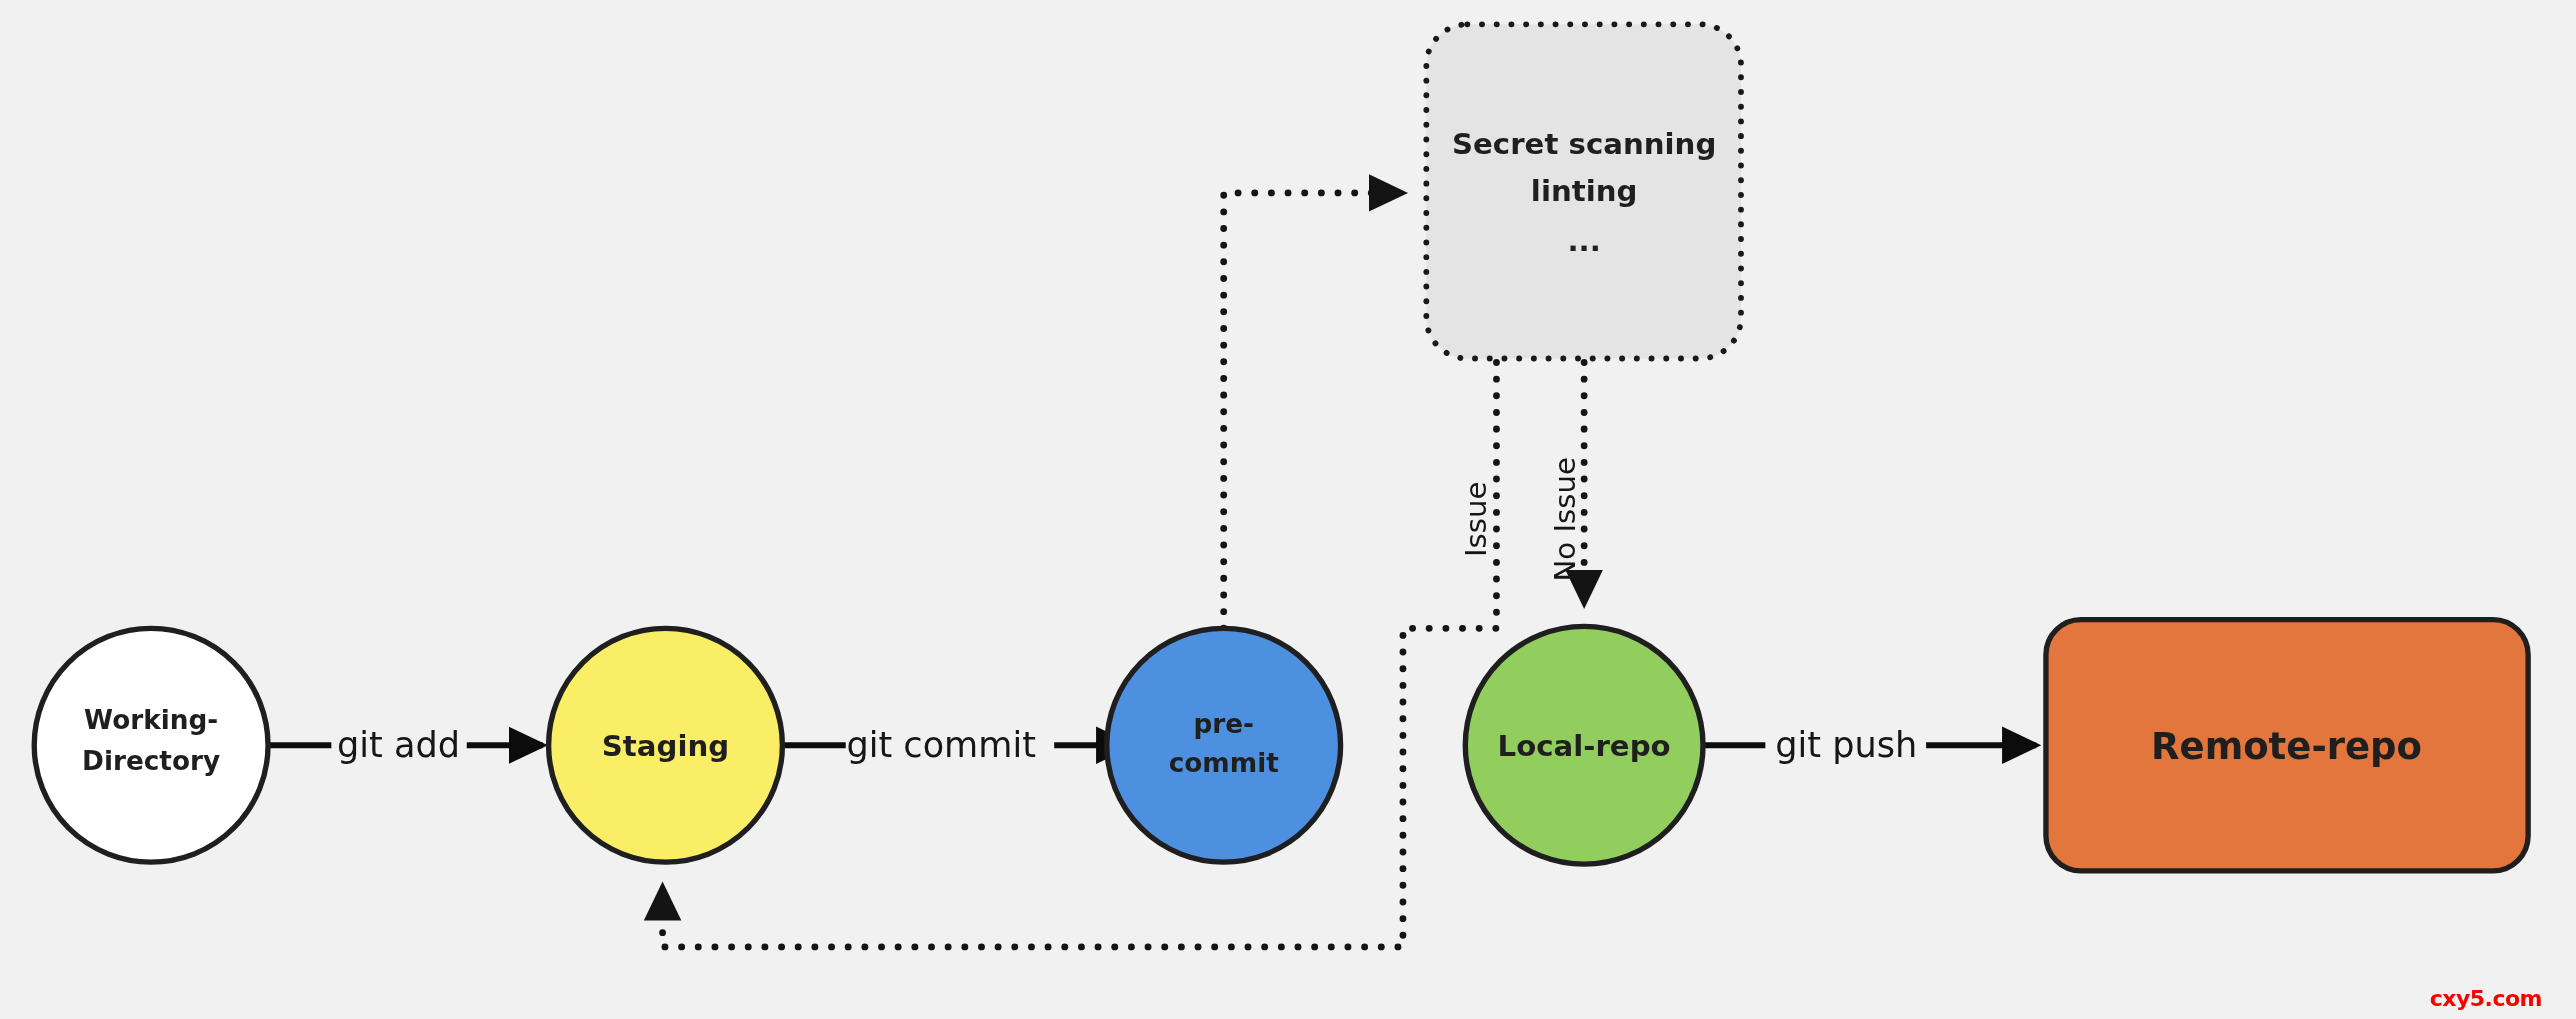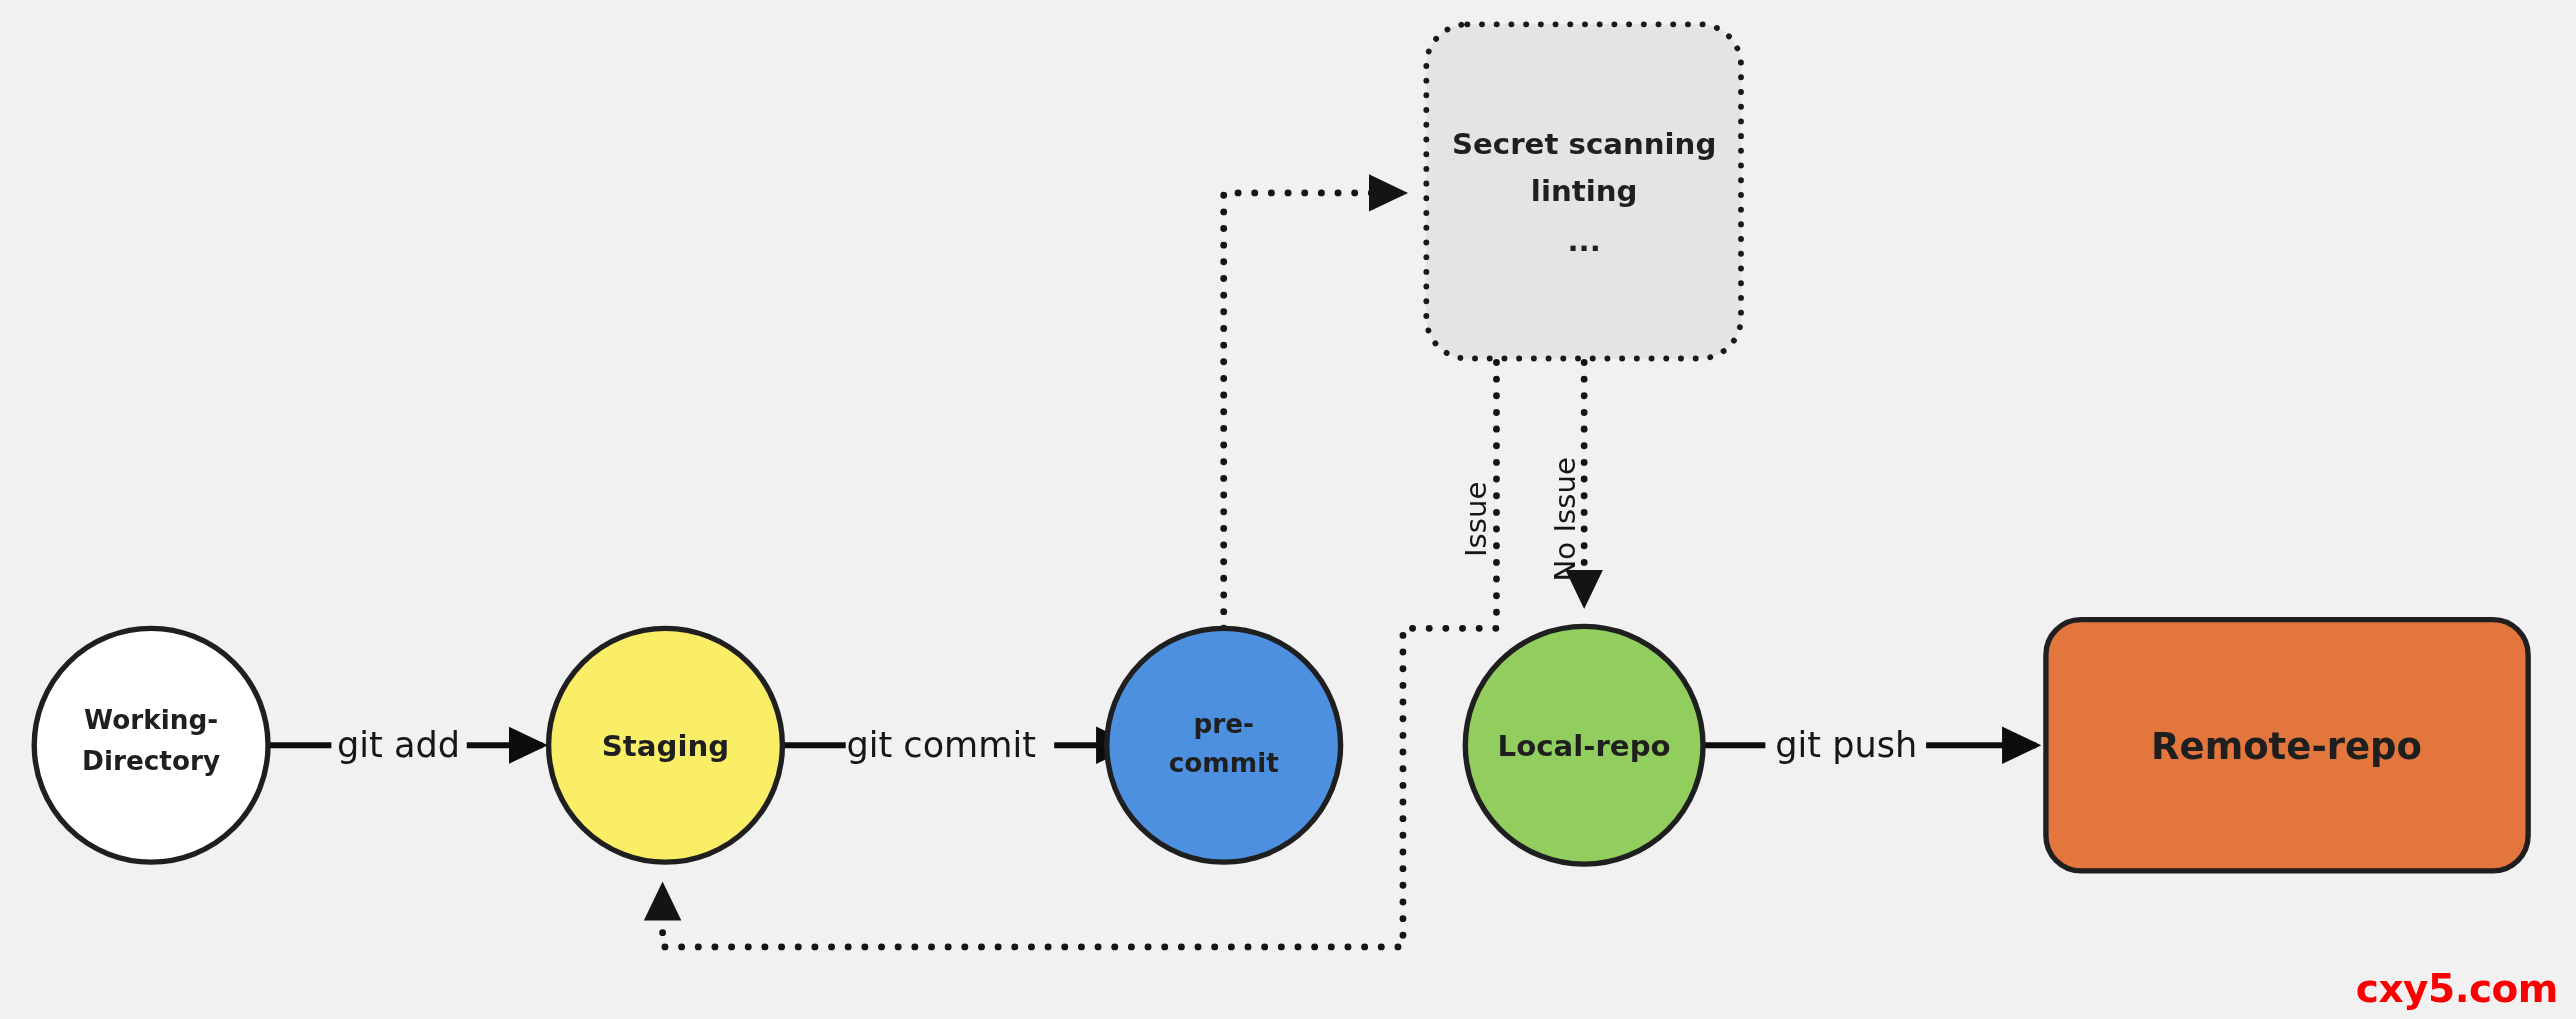--- a/index.html
+++ b/index.html
@@ -60,25 +60,25 @@
   .node-stroke { stroke: #1f1f1f; stroke-width: 5.5; }
   .dotted-box {
     fill: #e4e4e4;
     stroke: #191919;
     stroke-width: 6;
     stroke-linecap: round;
     stroke-dasharray: 0.1 15;
   }
   .watermark {
     position: absolute;
-    right: 18px;
+    right: 34px;
     bottom: 7.8px;
     font-family: "DejaVu Sans", "Liberation Sans", sans-serif;
     font-weight: bold;
-    font-size: 39px;
+    font-size: 22px;
     color: #fa0000;
     letter-spacing: -0.5px;
   }
 </style>
 </head>
 <body>
 
 <div id="canvas">
 
   <svg class="diagram" viewBox="0 0 2644 1046">

